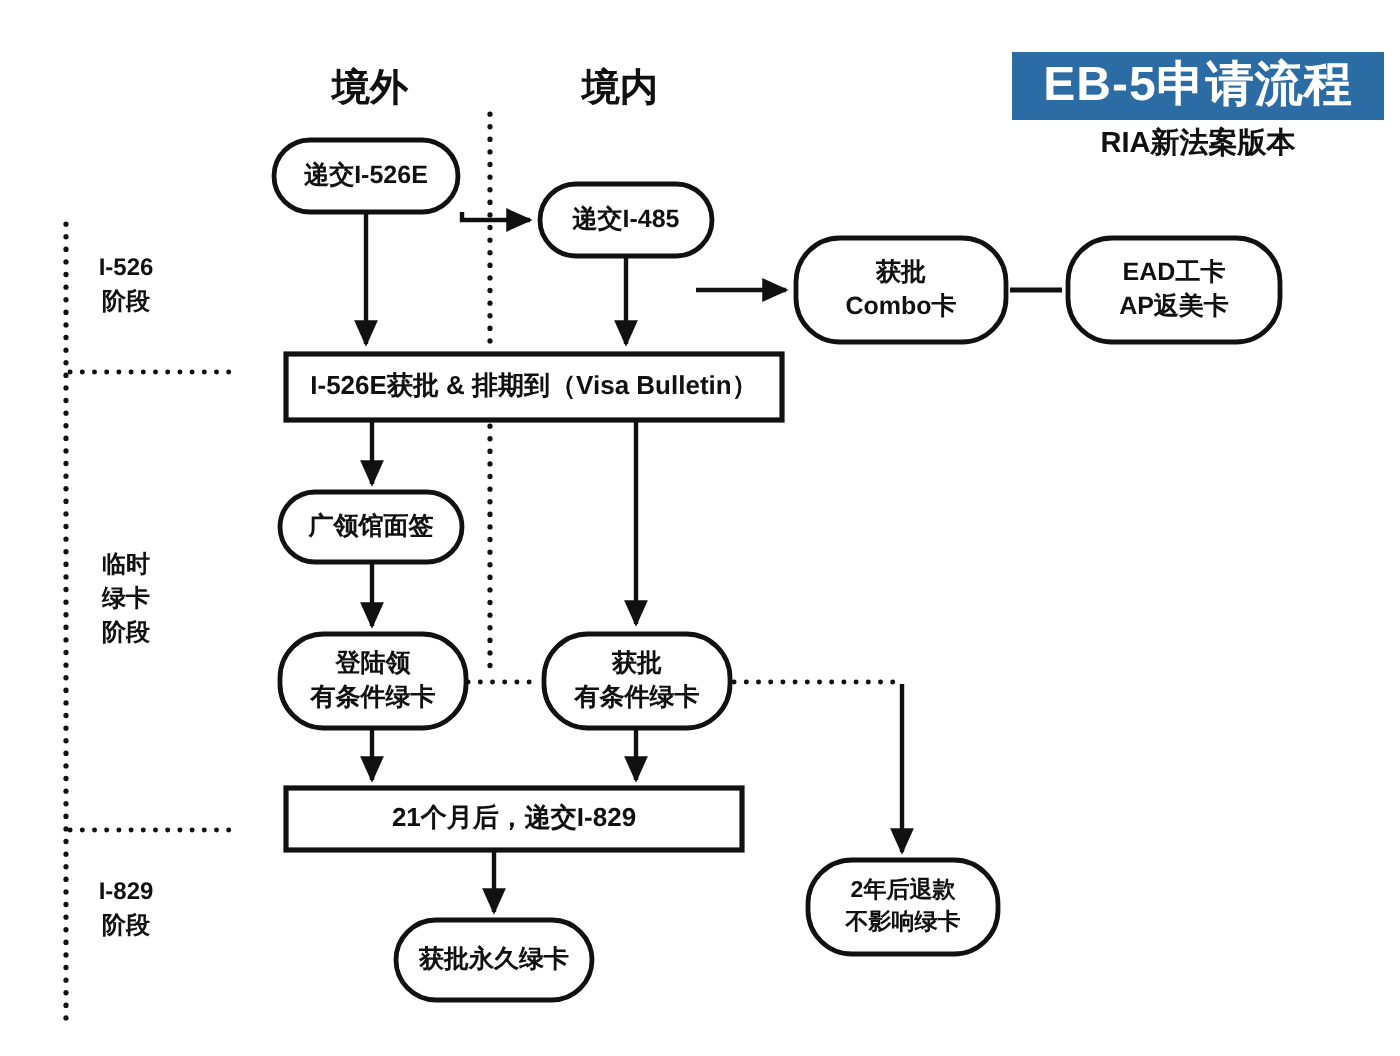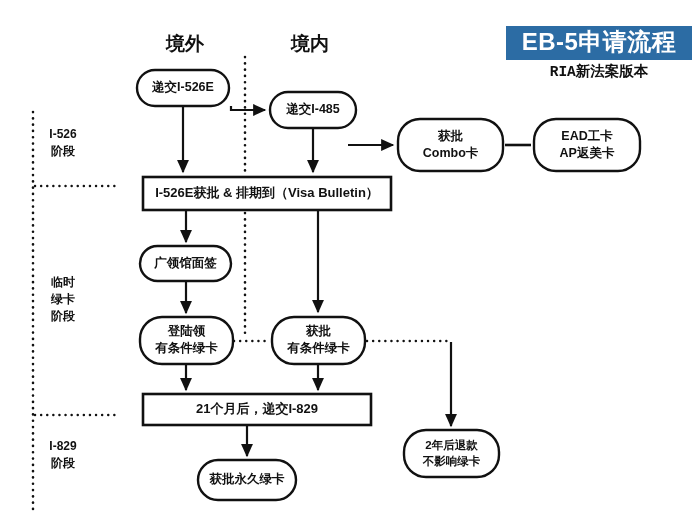--- a/index.html
+++ b/index.html
@@ -106,21 +106,21 @@
     height: 34px;
     font-size: 24px;
     padding-bottom: 2px;
   }
   #title-subtitle {
     position: absolute;
     left: 506px;
     top: 62px;
     width: 186px;
     text-align: center;
-    font-family: Liberation Mono, monospace;
+    font-family: Liberation Sans, sans-serif;
     font-size: 14.5px;
     font-weight: bold;
     color: #111111;
   }
 </style>
 </head>
 <body>
 
 <div id="chart-root">
 

